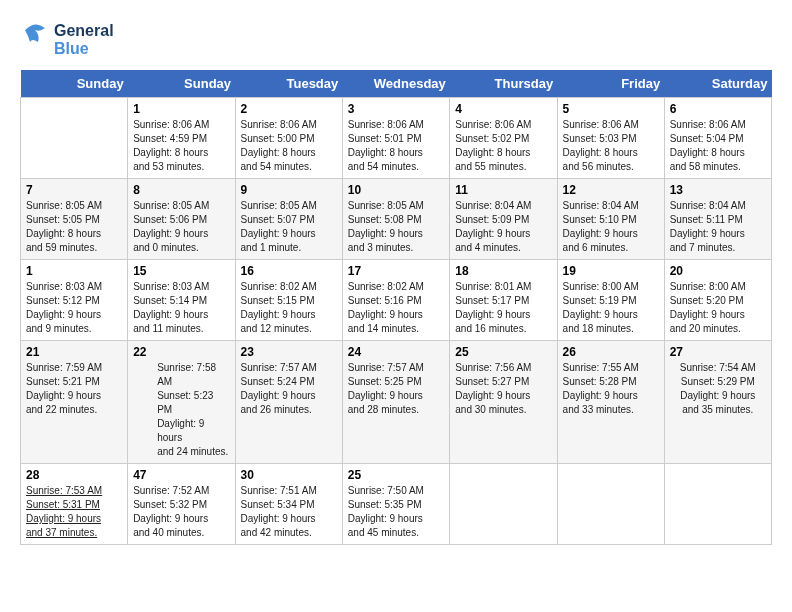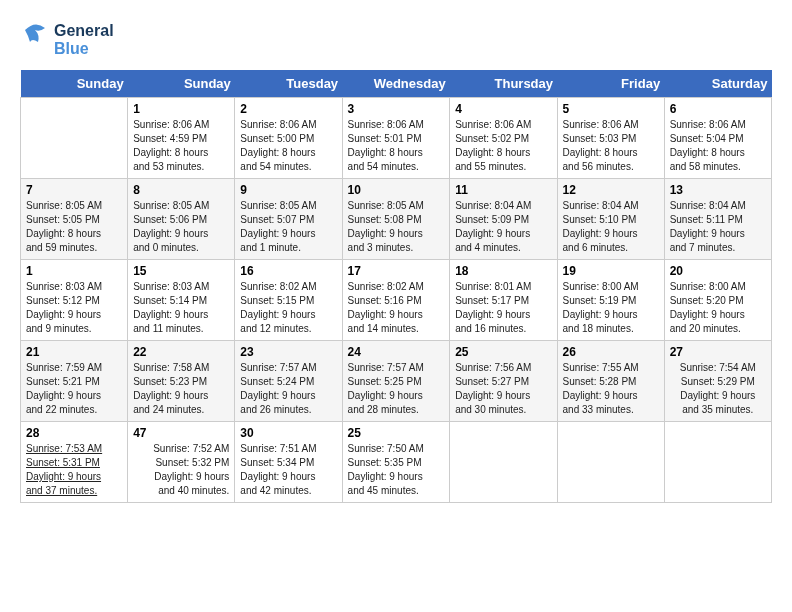--- a/index.html
+++ b/index.html
@@ -255,21 +255,21 @@
       <tr>
         <td>
           <span class="day-num">21</span>
           <div class="day-info" style="white-space: pre-line;">Sunrise: 7:59 AM
 Sunset: 5:21 PM
 Daylight: 9 hours
 and 22 minutes.</div>
         </td>
         <td>
           <span class="day-num">22</span>
-          <div class="day-info" style="white-space: pre-line;">Sunrise: 7:58 AM
+          <div class="day-info" style="white-space: pre-line; margin-left: 24px;">Sunrise: 7:58 AM
 Sunset: 5:23 PM
 Daylight: 9 hours
 and 24 minutes.</div>
         </td>
         <td>
           <span class="day-num">23</span>
           <div class="day-info" style="white-space: pre-line;">Sunrise: 7:57 AM
 Sunset: 5:24 PM
 Daylight: 9 hours
 and 26 minutes.</div>
@@ -306,21 +306,21 @@
       <tr>
         <td>
           <span class="day-num">28</span>
           <div class="day-info" style="white-space: pre-line; text-decoration: underline;">Sunrise: 7:53 AM
 Sunset: 5:31 PM
 Daylight: 9 hours
 and 37 minutes.</div>
         </td>
         <td>
           <span class="day-num">47</span>
-          <div class="day-info" style="white-space: pre-line; text-align: right;">Sunrise: 7:52 AM
+          <div class="day-info" style="white-space: pre-line;">Sunrise: 7:52 AM
 Sunset: 5:32 PM
 Daylight: 9 hours
 and 40 minutes.</div>
         </td>
         <td>
           <span class="day-num">30</span>
           <div class="day-info" style="white-space: pre-line;">Sunrise: 7:51 AM
 Sunset: 5:34 PM
 Daylight: 9 hours
 and 42 minutes.</div>

